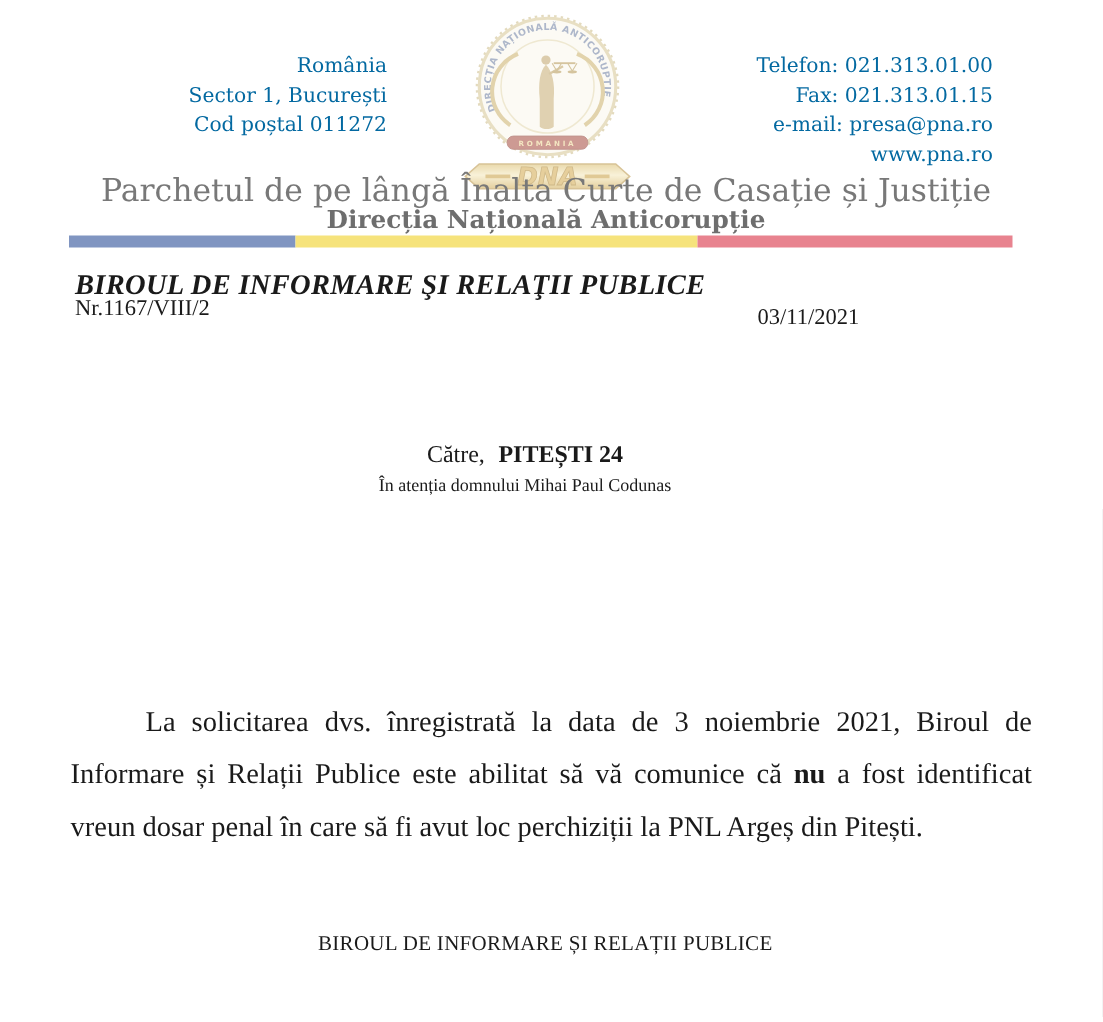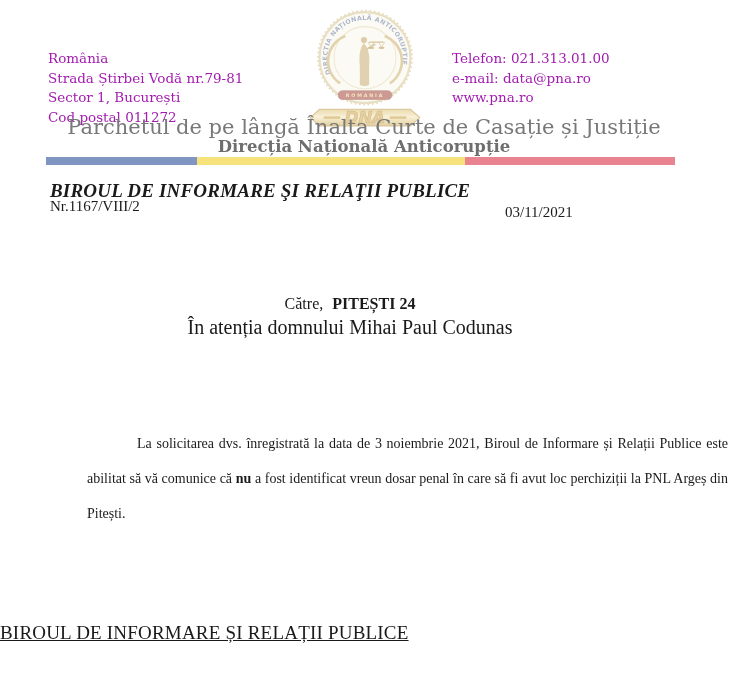--- a/index.html
+++ b/index.html
@@ -6,25 +6,25 @@
   .page{
     position:relative;
     width:735px;height:681px;
     background:#ffffff;
     overflow:hidden;
     font-family:"Liberation Serif", serif;
     color:#1a1a1a;
   }
   
   .hdr-block{
-    position:absolute;top:49px;width:210px;
-    text-align:left;
+    position:absolute;top:35px;width:210px;
+    text-align:right;
     font-family:"DejaVu Serif", serif;
     font-size:13.5px;line-height:19.5px;
-    color:#a21caf;
+    color:#0369a1;
   }
   .hdr-left{left:48px;}
   .hdr-right{left:452px;}
   .logo-wrap{position:absolute;left:308px;top:8px;width:114px;height:114px;}
   .inst-line{
     position:absolute;left:0;width:728px;text-align:center;
     font-family:"DejaVu Serif", serif;color:#787878;
   }
   .inst-1{top:115px;font-size:21px;}
   .inst-2{top:137px;font-size:16.5px;font-weight:bold;color:#6e6e6e;}
@@ -41,42 +41,41 @@
     position:absolute;left:50px;top:180px;
     font-style:italic;font-weight:bold;font-size:19px;letter-spacing:.2px;
   }
   .meta-date{position:absolute;left:505px;top:180px;font-size:15px;margin-top:24px;}
   .meta-number{position:absolute;left:50px;top:198px;font-size:15px;}
   
   .recipient{position:absolute;left:0;top:295px;width:700px;text-align:center;}
   .recipient .line1{font-size:16px;}
   .recipient .line1 .to{font-weight:normal;}
   .recipient .line1 .name{font-weight:bold;margin-left:9px;}
-  .recipient .line2{font-size:20px;margin-top:3px;}
+  .recipient .line2{font-size:12px;margin-top:3px;}
   
   .body-par{
-    position:absolute;left:47px;top:412px;width:641px;
-    font-size:14px;line-height:35px;
-    text-align:justify;text-indent:50px;margin-left:40px;
+    position:absolute;left:47px;top:445px;width:641px;
+    font-size:19px;line-height:35px;
+    text-align:justify;text-indent:50px;
   }
   .body-par .bold{font-weight:bold;}
   
   .footer-office{
     position:absolute;left:0;top:622px;width:727px;
-    font-size:19px;letter-spacing:.2px;text-decoration:underline;
+    text-align:center;font-size:14px;letter-spacing:.2px;
   }
 </style>
 </head>
 <body>
 
 <div class="page">
 
   <div class="hdr-block hdr-left">
     <div>România</div>
-    <div>Strada Știrbei Vodă nr.79-81</div>
     <div>Sector 1, București</div>
     <div>Cod poștal 011272</div>
   </div>
 
   <div class="logo-wrap">
     <svg viewBox="0 0 110 118" width="114" height="122">
       <defs>
         <linearGradient id="goldGrad" x1="0" y1="0" x2="0" y2="1">
           <stop offset="0" stop-color="#d9bc6a"></stop>
           <stop offset="0.45" stop-color="#f4e7ba"></stop>
@@ -116,21 +115,22 @@
           <line x1="15" y1="10" x2="31" y2="10" stroke="#c79d3f" stroke-width="2.4"></line>
           <line x1="79" y1="10" x2="95" y2="10" stroke="#c79d3f" stroke-width="2.4"></line>
           <text x="55" y="15.5" text-anchor="middle" font-family="DejaVu Sans, sans-serif" font-size="16" font-weight="bold" font-style="italic" fill="#d2a94c" stroke="#a87f28" stroke-width="0.5">DNA</text>
         </g>
       </g>
     </svg>
   </div>
 
   <div class="hdr-block hdr-right">
     <div>Telefon: 021.313.01.00</div>
-    <div>e-mail: data@pna.ro</div>
+    <div>Fax: 021.313.01.15</div>
+    <div>e-mail: presa@pna.ro</div>
     <div>www.pna.ro</div>
   </div>
 
   <div class="inst-line inst-1">Parchetul de pe lângă Înalta Curte de Casație și Justiție</div>
   <div class="inst-line inst-2">Direcția Națională Anticorupție</div>
 
   <div class="flag-bar">
     <div class="flag-seg b" style="background: rgb(128, 149, 193);"></div>
     <div class="flag-seg y" style="background: rgb(246, 227, 124);"></div>
     <div class="flag-seg r" style="background: rgb(232, 131, 143);"></div>

